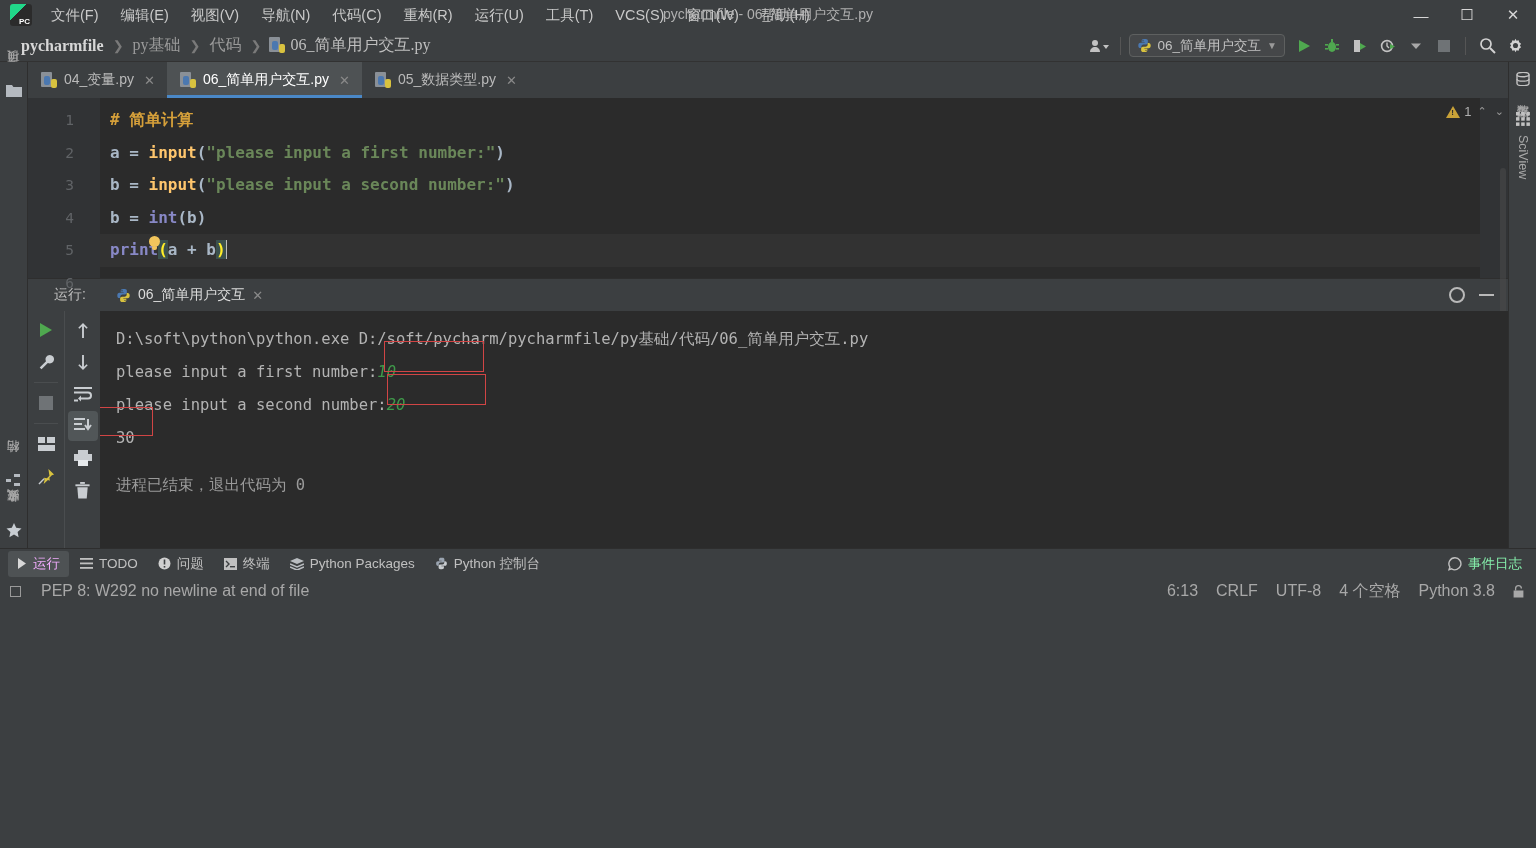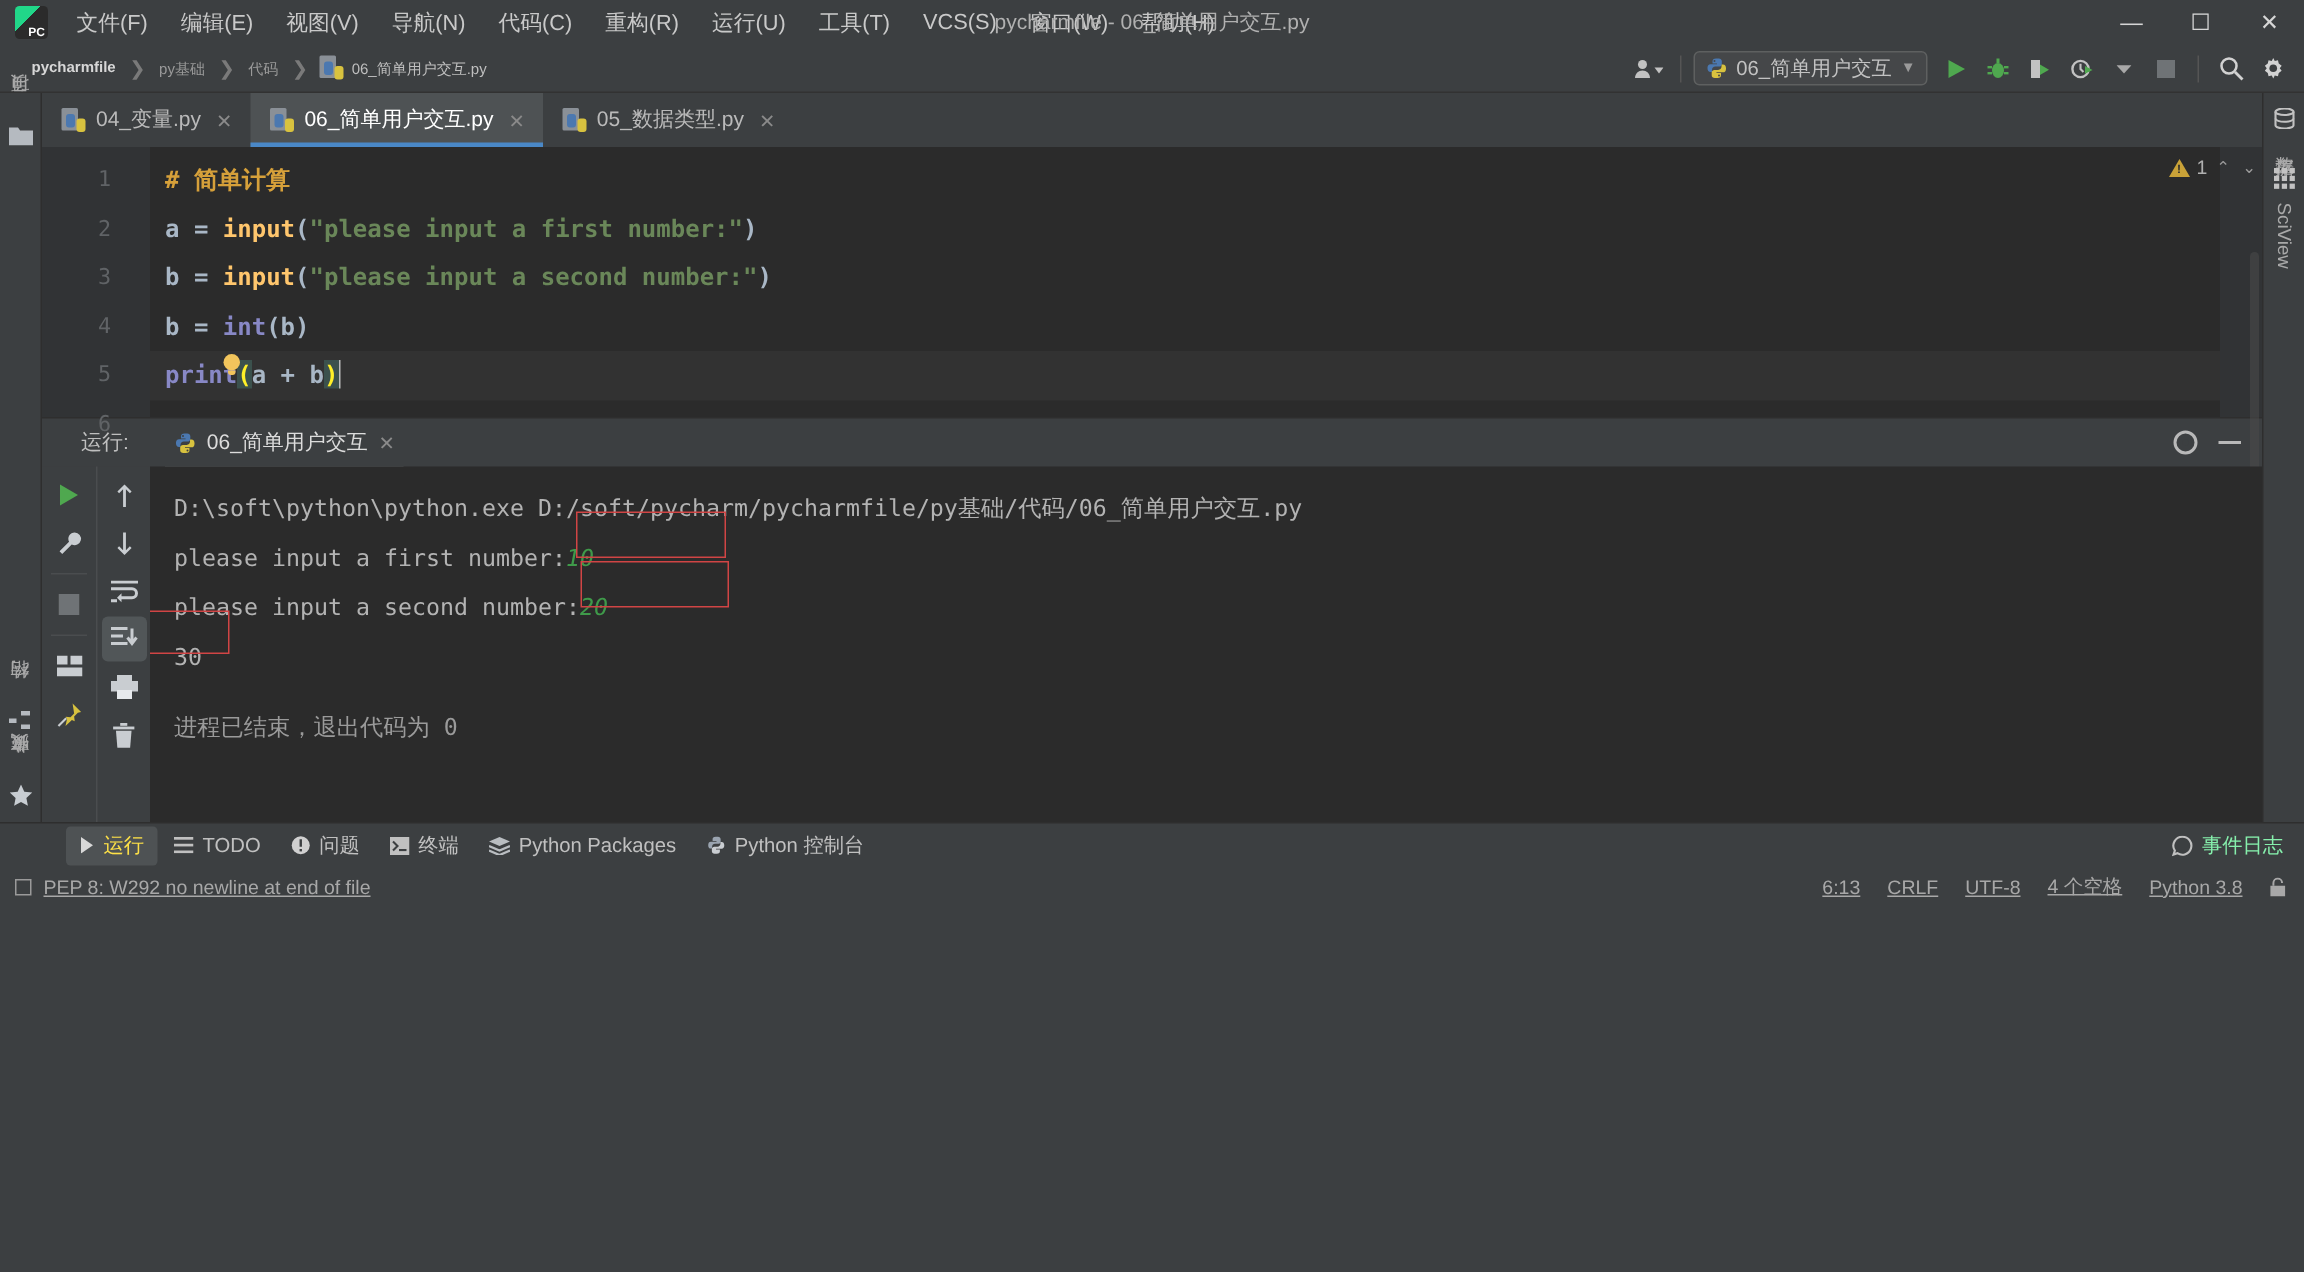--- a/index.html
+++ b/index.html
@@ -25,21 +25,21 @@
   .win-title{ position:absolute; left:0; right:0; text-align:center; font-size:14px; color:#b0b0b0;
      pointer-events:none; }
   .win-ctrls{ margin-left:auto; display:flex; height:30px; z-index:2;}
   .win-btn{ width:46px; height:30px; display:flex; align-items:center; justify-content:center;
      font-size:15px; color:#d6d6d6; }
 
   
   .toolbar{ height:32px; flex:0 0 32px; background:#3c3f41; display:flex; align-items:center;
      border-bottom:1px solid #323232; }
   .crumbs{ display:flex; align-items:center; padding-left:18px; gap:2px;}
-  .crumb{ font-size:10px; color:#9a9a9a; padding:1px 3px;}
+  .crumb{ font-size:16px; color:#9a9a9a; padding:1px 3px;font-family:Liberation Serif, serif;}
   .crumb.root{ color:#d7d7d7; font-weight:bold;}
   .crumb.leaf{ color:#bfbfbf; display:flex; align-items:center; gap:5px;}
   .sep{ color:#7a7a7a; font-size:13px; padding:0 4px;}
   .tb-right{ margin-left:auto; display:flex; align-items:center; gap:2px; padding-right:8px;}
   .tb-ico{ width:26px;height:24px;display:flex;align-items:center;justify-content:center;border-radius:3px;}
   .vdiv{ width:1px; height:18px; background:#555; margin:0 6px;}
   .runcfg{ display:flex;align-items:center;gap:6px;height:23px;border:1px solid #5e6060;border-radius:4px;
      padding:0 7px; background:#454749; margin-right:4px;}
   .runcfg-label{ font-size:13.5px; color:#c2c2c2; white-space:nowrap;}
 
@@ -135,25 +135,25 @@
      font-family:"DejaVu Sans Mono", monospace; position:relative;}
   .cl{ font-size:15.5px; line-height:33px; color:#b3b3b3; white-space:pre;}
   .cl .inp{ color:#3f9a4a; font-style:italic;}
   .cl.exit{ color:#9a9a9a; margin-top:14px;}
   .annot{ position:absolute; border:1.6px solid #d14545; }
 
   
   .toolwin{ height:30px; flex:0 0 30px; background:#3c3f41; display:flex; align-items:center;
      gap:2px; padding-left:8px; border-top:1px solid #2e2e2e;}
   .tw{ display:flex;align-items:center;gap:6px;font-size:13.5px;color:#c0c0c0;padding:4px 9px;border-radius:3px;}
-  .tw.active{ background:#4e5254; color:#fde047;margin-left:36px;}
+  .tw.active{ background:#4e5254; color:#f0abfc;}
   .tw-right{ margin-left:auto; display:flex; align-items:center; gap:6px; padding-right:14px;
      font-size:13.5px; color:#86efac;}
   .status{ height:26px; flex:0 0 26px; background:#3c3f41; display:flex; align-items:center;
-     padding-left:10px; font-size:13px; color:#a8a8a8; gap:8px;text-decoration:underline;}
+     padding-left:10px; font-size:16px; color:#a8a8a8; gap:20px;}
   .status-right{ margin-left:auto; display:flex; align-items:center; gap:18px; padding-right:12px;}
   .sq{ width:11px;height:11px;border:1.5px solid #9a9a9a; flex:0 0 11px;}
 
   svg{display:block;}
 </style>
 </head>
 <body>
 
 <div class="app">
 

